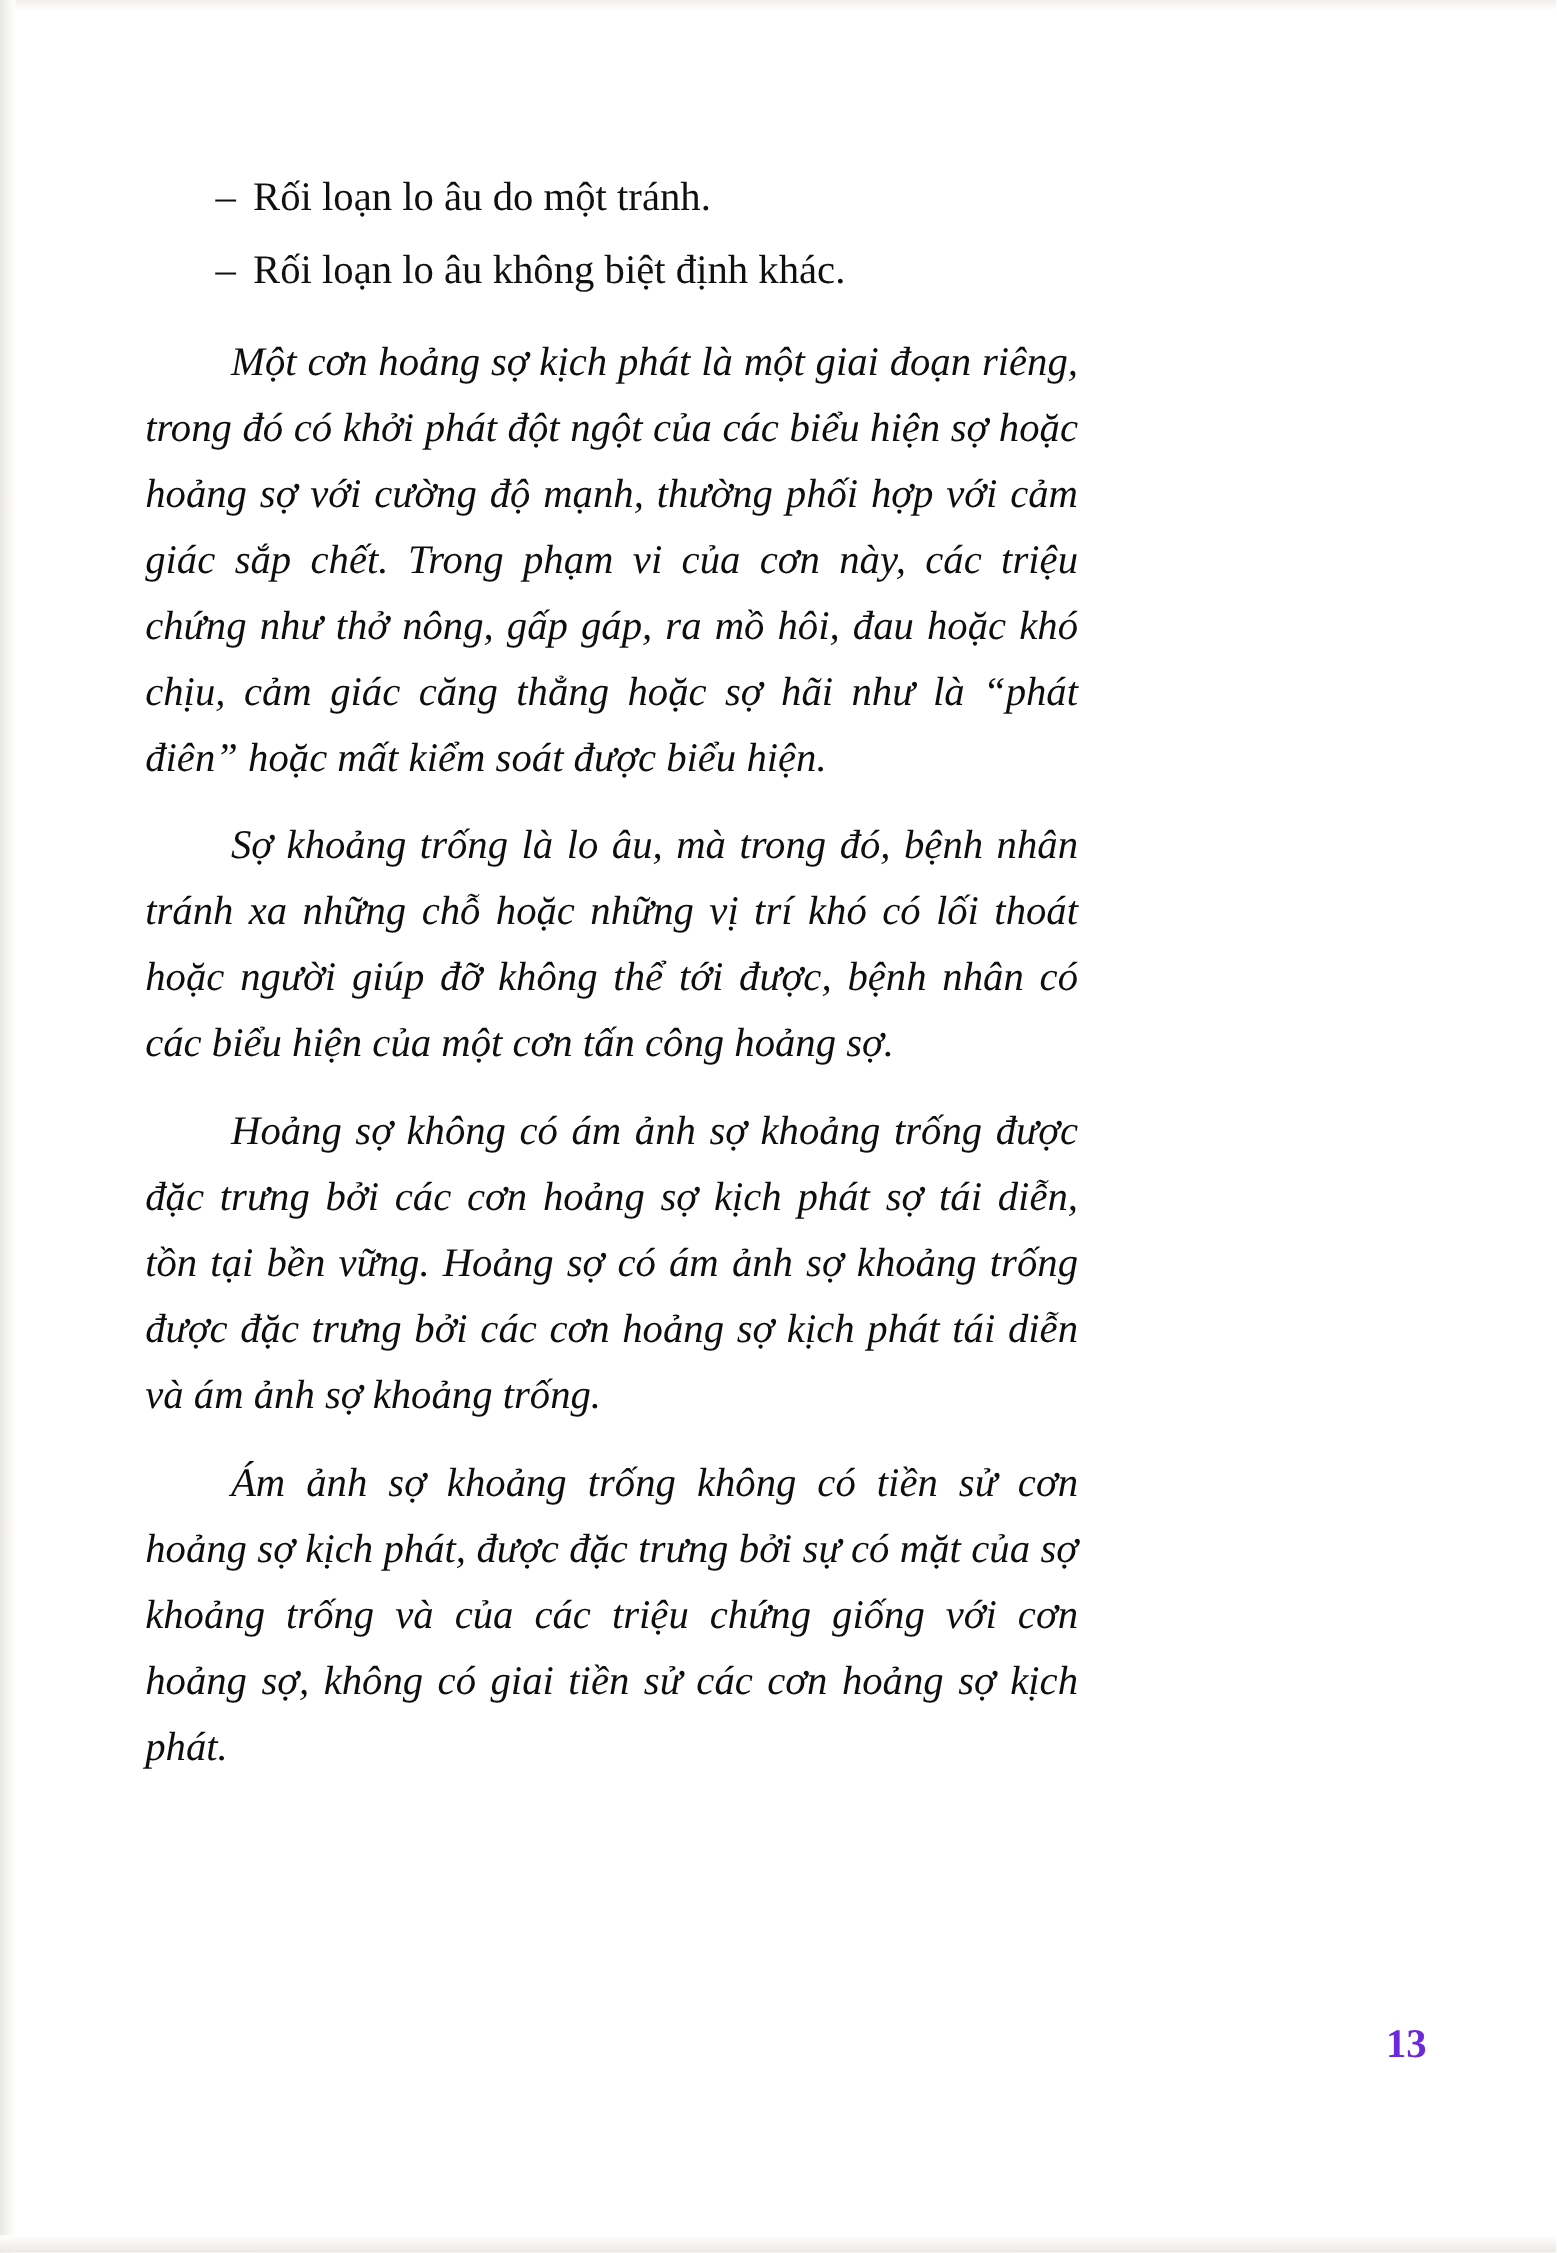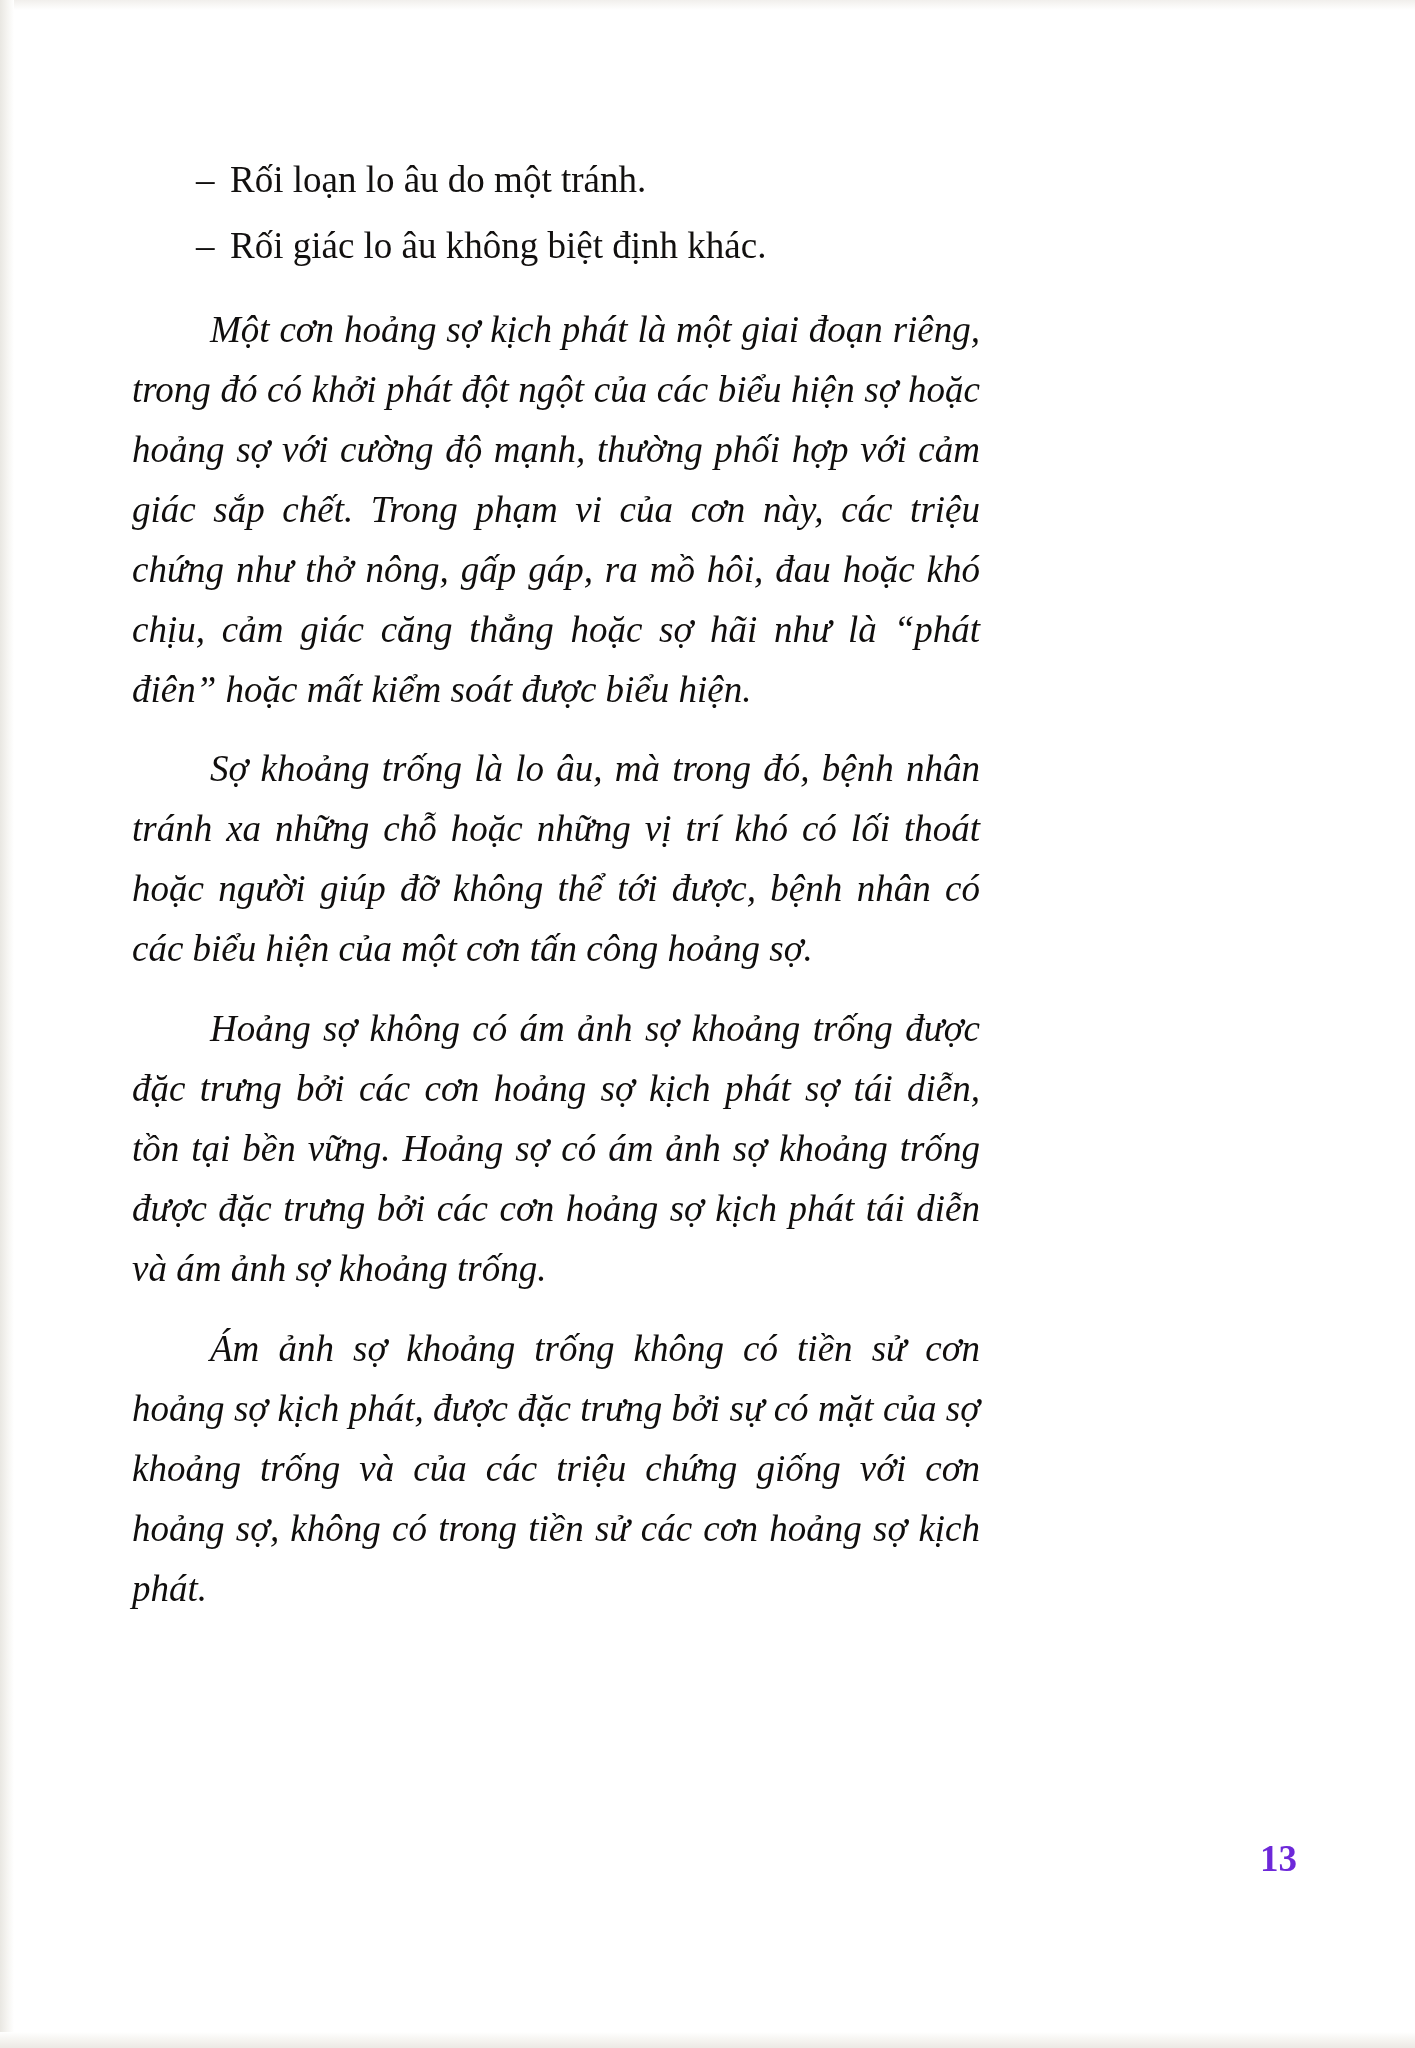--- a/index.html
+++ b/index.html
@@ -97,25 +97,25 @@
 
   <div class="content">
 
     <div class="bullet-line">
       <span class="bullet-dash">–</span>
       <span class="bullet-text">Rối loạn lo âu do một tránh.</span>
     </div>
 
     <div class="bullet-line">
       <span class="bullet-dash">–</span>
-      <span class="bullet-text">Rối giác lo âu không biệt định khác.</span>
+      <span class="bullet-text">Rối loạn lo âu không biệt định khác.</span>
     </div>
 
     <p class="para first-para">Một cơn hoảng sợ kịch phát là một giai đoạn riêng, trong đó có khởi phát đột ngột của các biểu hiện sợ hoặc hoảng sợ với cường độ mạnh, thường phối hợp với cảm giác sắp chết. Trong phạm vi của cơn này, các triệu chứng như thở nông, gấp gáp, ra mồ hôi, đau hoặc khó chịu, cảm giác căng thẳng hoặc sợ hãi như là “phát điên” hoặc mất kiểm soát được biểu hiện.</p>
     <p class="para">Sợ khoảng trống là lo âu, mà trong đó, bệnh nhân tránh xa những chỗ hoặc những vị trí khó có lối thoát hoặc người giúp đỡ không thể tới được, bệnh nhân có các biểu hiện của một cơn tấn công hoảng sợ.</p>
     <p class="para">Hoảng sợ không có ám ảnh sợ khoảng trống được đặc trưng bởi các cơn hoảng sợ kịch phát sợ tái diễn, tồn tại bền vững. Hoảng sợ có ám ảnh sợ khoảng trống được đặc trưng bởi các cơn hoảng sợ kịch phát tái diễn và ám ảnh sợ khoảng trống.</p>
-    <p class="para">Ám ảnh sợ khoảng trống không có tiền sử cơn hoảng sợ kịch phát, được đặc trưng bởi sự có mặt của sợ khoảng trống và của các triệu chứng giống với cơn hoảng sợ, không có trong tiền sử các cơn hoảng sợ kịch phát.</p>
+    <p class="para">Ám ảnh sợ khoảng trống không có tiền sử cơn hoảng sợ kịch phát, được đặc trưng bởi sự có mặt của sợ khoảng trống và của các triệu chứng giống với cơn hoảng sợ, không có giai tiền sử các cơn hoảng sợ kịch phát.</p>
 
   </div>
 
   <div class="page-number">13</div>
 
 </div>
 
 </body></html>

